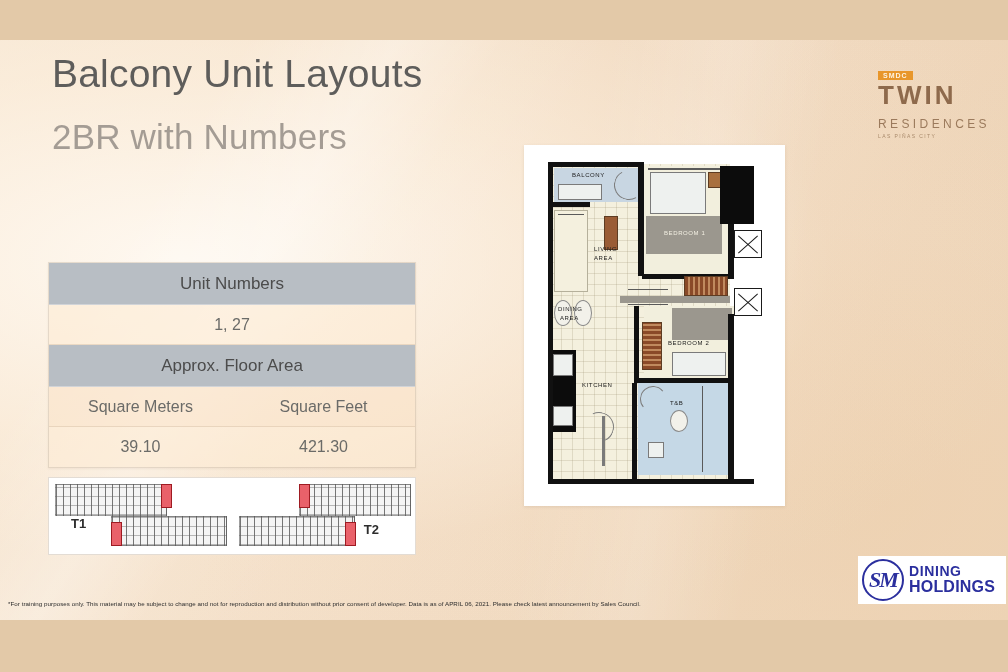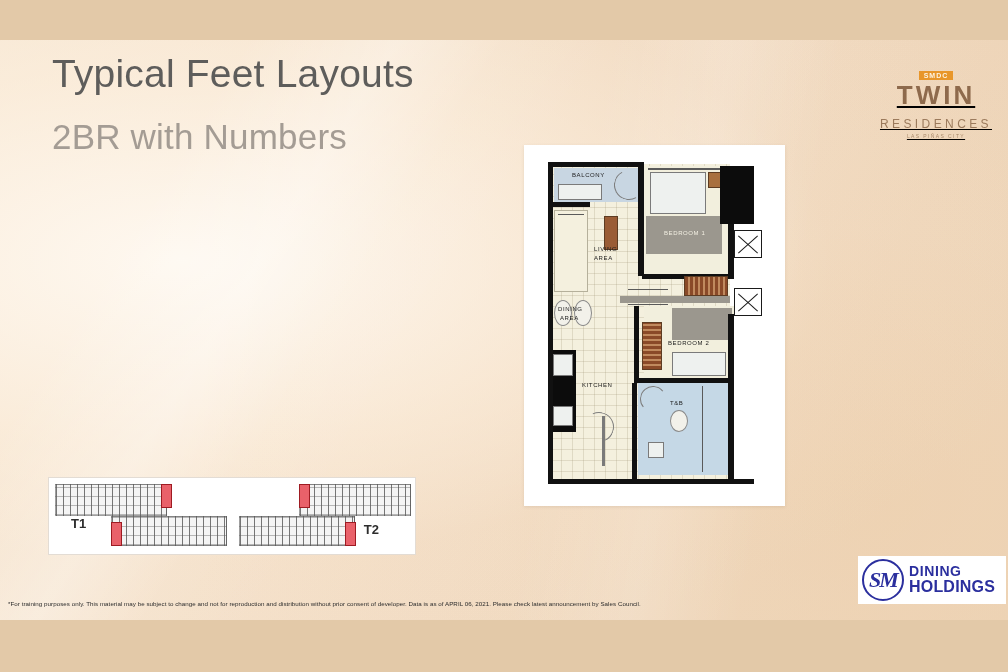--- a/index.html
+++ b/index.html
@@ -161,21 +161,21 @@
   .stripes-v {
     background-image: repeating-linear-gradient(90deg, #8a4a28 0 3px, #c08a5e 3px 5px);
   }
   .stripes-h {
     background-image: repeating-linear-gradient(0deg, #8a4a28 0 3px, #c08a5e 3px 5px);
   }
 
   
   .twin-logo {
     position: absolute; right: 14px; top: 64px;
-    width: 116px; text-align: center; text-decoration: underline;
+    width: 116px; text-align: left;
   }
   .twin-badge {
     display: inline-block;
     background: #e8962a;
     color: #fdf3e2;
     font-size: 7px; font-weight: bold; letter-spacing: 1px;
     padding: 1px 5px 1px 5px;
     margin-bottom: 1px;
   }
   .twin-word {
@@ -224,23 +224,42 @@
   }
 </style>
 </head>
 <body>
 
 <div id="slide">
 
   <div class="canvas"></div>
   <div class="sheen" style="top:40px"></div>
 
-  <div class="title-main">Typical Feet Layouts</div>
+  <div class="title-main">Balcony Unit Layouts</div>
   <div class="title-sub">2BR with Numbers</div>
 
+  <div class="unit-table">
+    <div class="u-row u-head">
+      <div class="cell">Unit Numbers</div>
+    </div>
+    <div class="u-row u-data">
+      <div class="cell">1, 27</div>
+    </div>
+    <div class="u-row u-head">
+      <div class="cell">Approx. Floor Area</div>
+    </div>
+    <div class="u-row u-data u-cols">
+      <div class="cell">Square Meters</div>
+      <div class="cell">Square Feet</div>
+    </div>
+    <div class="u-row u-data last">
+      <div class="cell">39.10</div>
+      <div class="cell">421.30</div>
+    </div>
+  </div>
 
   <div class="keyplan">
 
     <div class="kp-band" style="left:6px; top:6px; width:112px; height:32px;"></div>
     <div class="kp-band" style="left:62px; top:38px; width:116px; height:30px;"></div>
     <div class="kp-mark" style="left:112px; top:6px;"></div>
     <div class="kp-mark" style="left:62px; top:44px;"></div>
     <div class="kp-label kp-t1">T1</div>
 
     <div class="kp-band" style="left:250px; top:6px; width:112px; height:32px;"></div>

